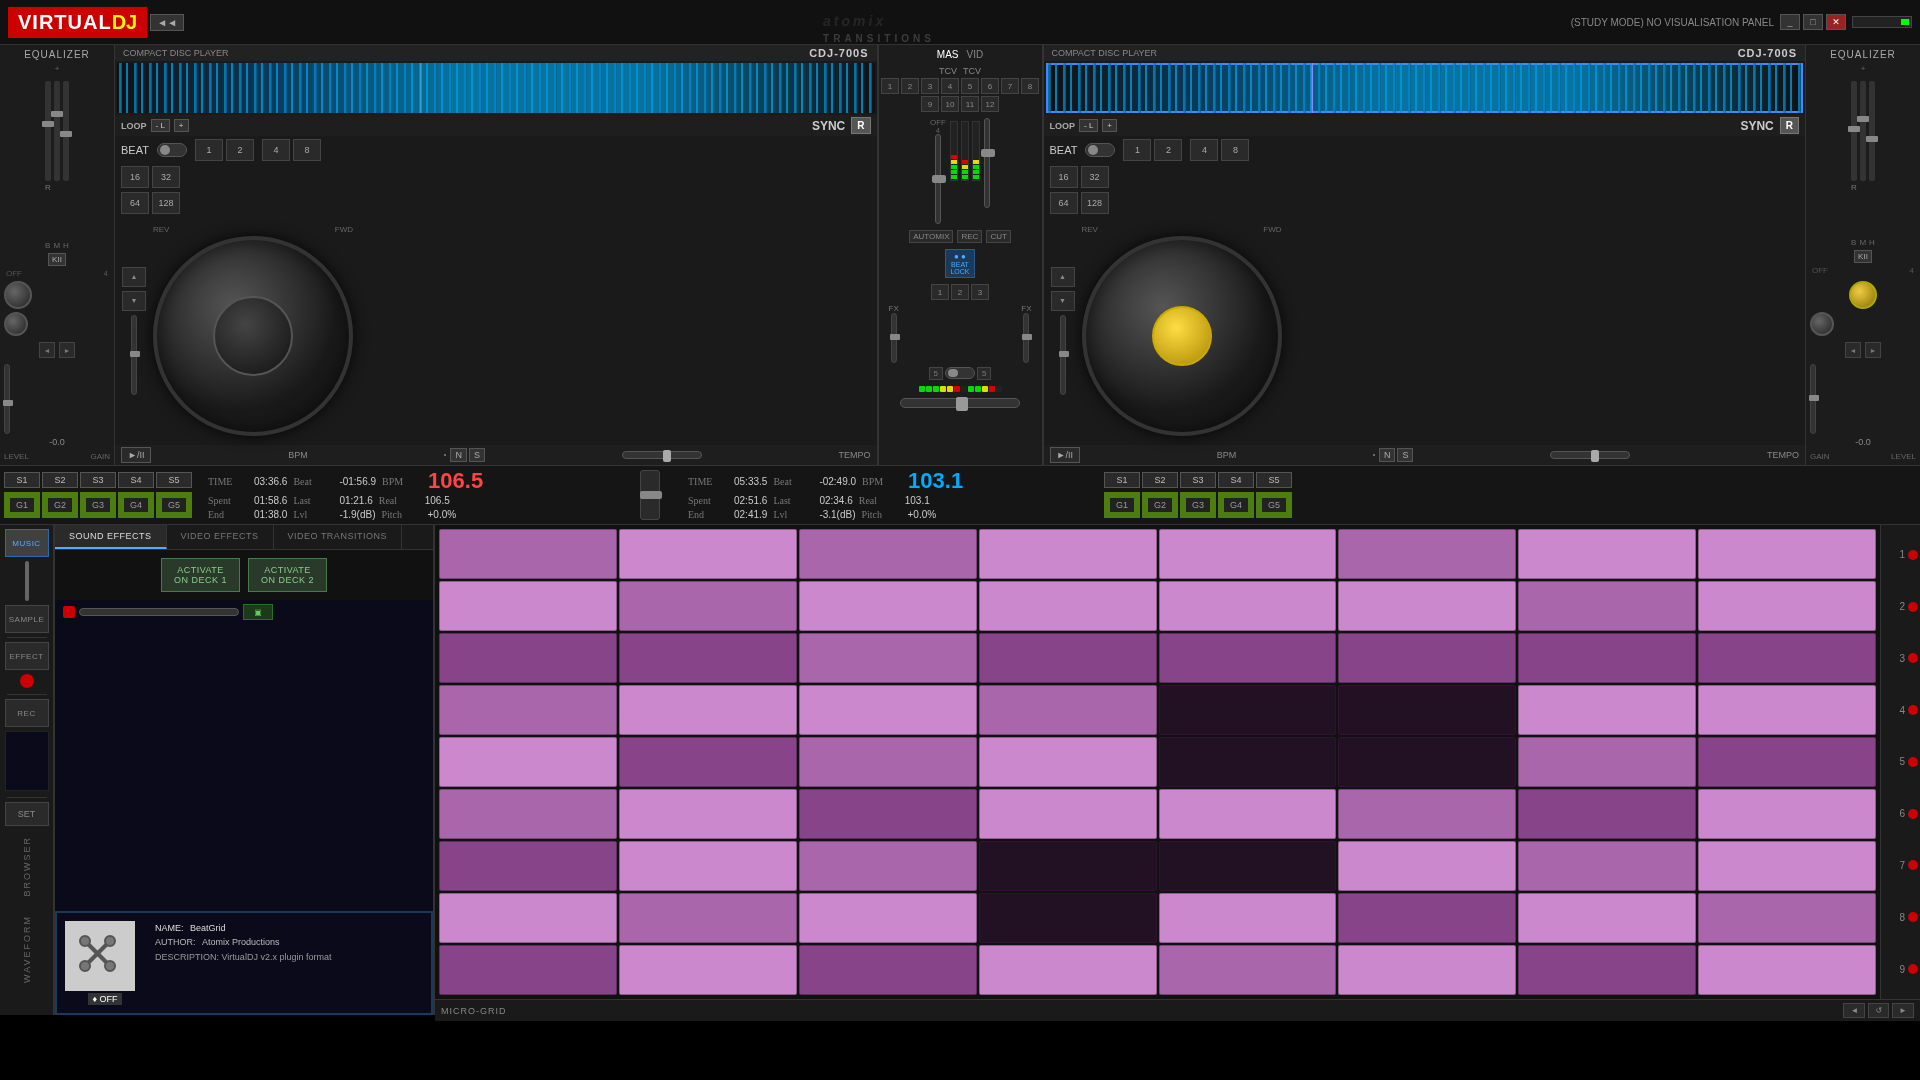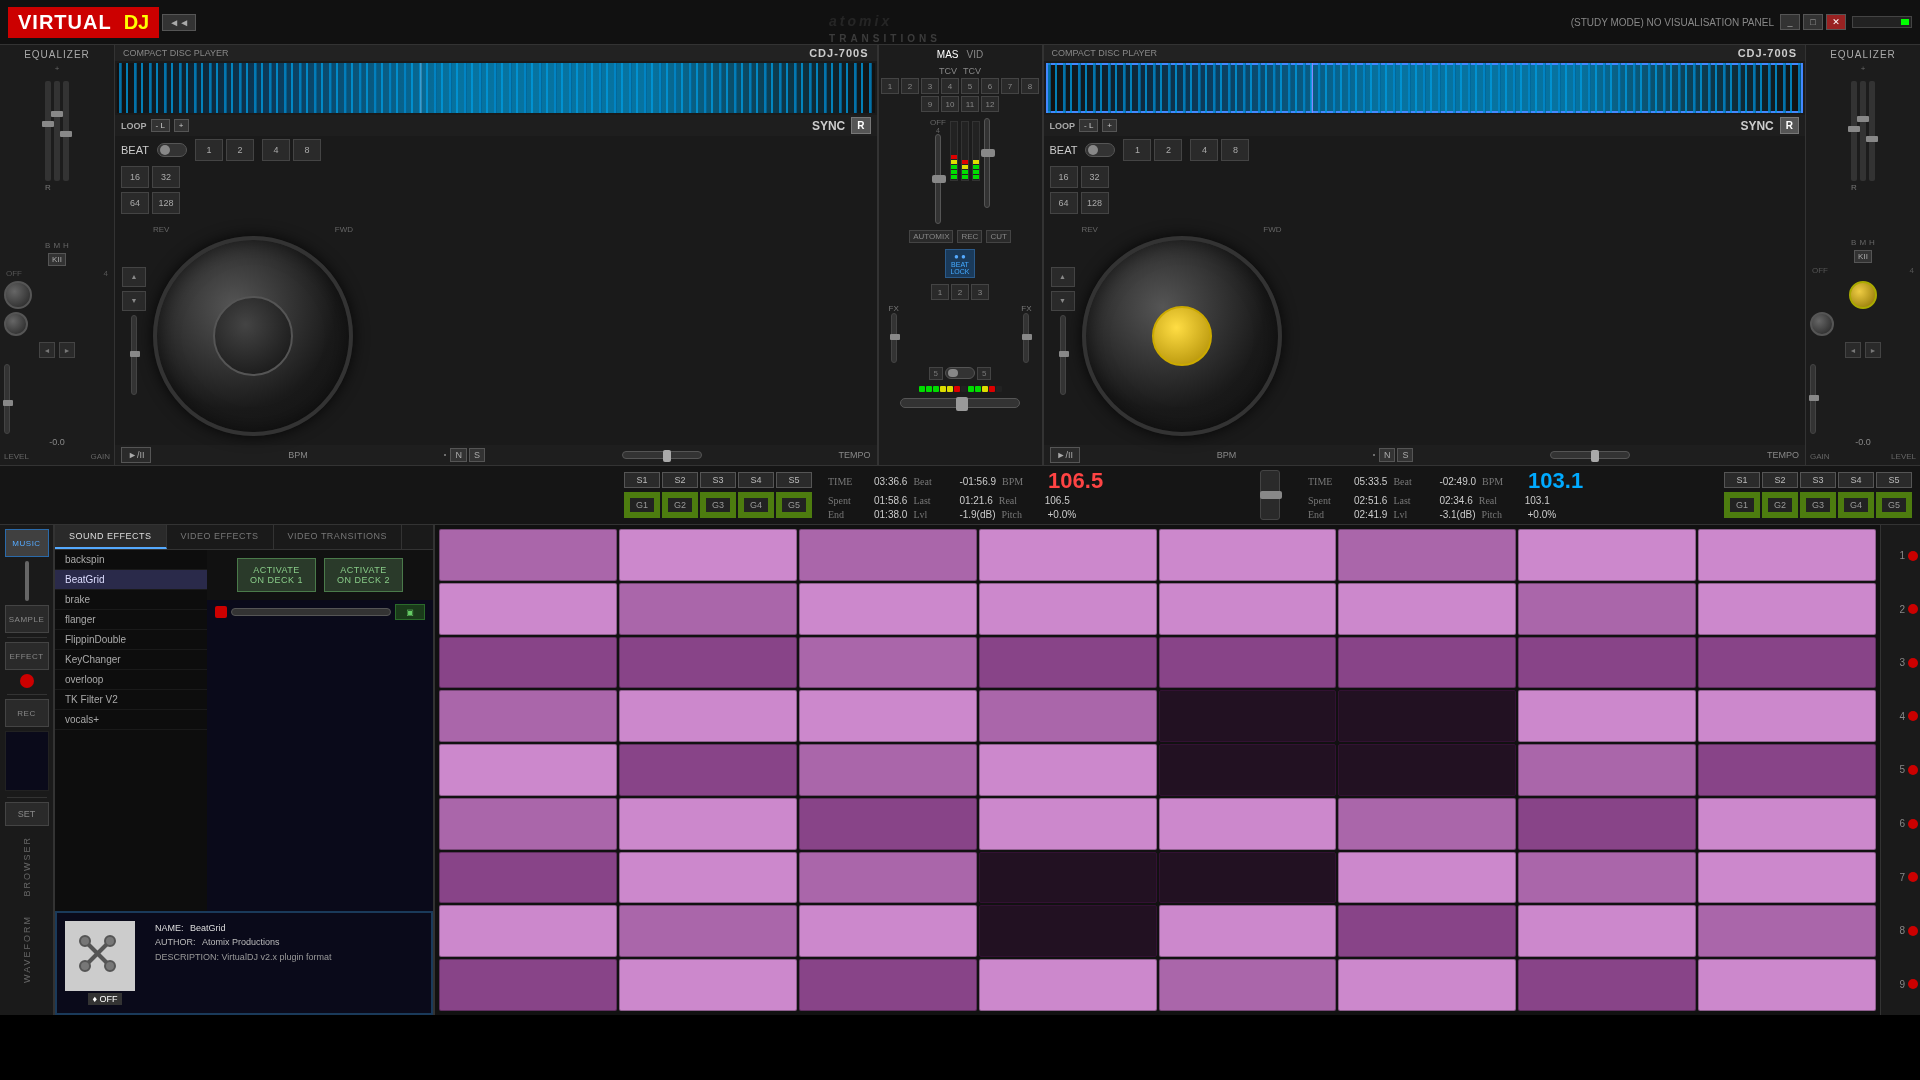--- a/index.html
+++ b/index.html
@@ -32,21 +32,21 @@
     .logo-virtual {
       color: white;
       font-weight: bold;
       font-size: 20px;
       letter-spacing: 1px;
     }
     .logo-dj {
       color: #ffff00;
       font-weight: bold;
       font-size: 20px;
-      margin-left: 12px;
+      margin-left: 0;
     }
     .top-center {
       flex: 1;
       display: flex;
       justify-content: center;
       align-items: center;
     }
     .atomix-logo {
       color: #555;
       font-size: 28px;
@@ -518,21 +518,20 @@
     .led.off { background: #222; }
 
     
     .status-bar {
       height: 60px;
       background: #151515;
       display: flex;
       align-items: center;
       border-top: 1px solid #333;
       border-bottom: 1px solid #333;
-      justify-content: flex-end;
     }
     .s-buttons {
       display: flex;
       flex-wrap: wrap;
       gap: 2px;
       padding: 4px;
       width: 200px;
     }
     .s-btn-item {
       background: #2a2a2a;
@@ -1515,31 +1514,20 @@
 
   <div class="browser-panel">
 
     <div class="tab-bar">
       <div class="tab active">SOUND EFFECTS</div>
       <div class="tab">VIDEO EFFECTS</div>
       <div class="tab">VIDEO TRANSITIONS</div>
     </div>
 
     <div style="display:flex;flex:1;">
-      <div class="effects-list" style="width:220px;">
-        <div class="effect-item">backspin</div>
-        <div class="effect-item highlighted">BeatGrid</div>
-        <div class="effect-item">brake</div>
-        <div class="effect-item">flanger</div>
-        <div class="effect-item">FlippinDouble</div>
-        <div class="effect-item">KeyChanger</div>
-        <div class="effect-item">overloop</div>
-        <div class="effect-item">TK Filter V2</div>
-        <div class="effect-item">vocals+</div>
-      </div>
       <div style="flex:1;display:flex;flex-direction:column;">
 
         <div class="activate-btns">
           <div class="activate-btn">
             <span style="white-space:pre-line;">ACTIVATE
 ON DECK 1</span>
           </div>
           <div class="activate-btn">
             <span style="white-space:pre-line;">ACTIVATE
 ON DECK 2</span>
@@ -1702,14 +1690,22 @@
           <span class="pad-num-label">8</span>
           <div class="pad-num-dot"></div>
         </div>
         <div class="pad-num-row">
           <span class="pad-num-label">9</span>
           <div class="pad-num-dot"></div>
         </div>
       </div>
     </div>
 
+    <div class="micro-grid-bar">
+      <span class="micro-grid-label">MICRO-GRID</span>
+      <div class="micro-btns">
+        <div class="micro-btn">◄</div>
+        <div class="micro-btn">↺</div>
+        <div class="micro-btn">►</div>
+      </div>
+    </div>
   </div>
 </div>
 
 </body></html>

